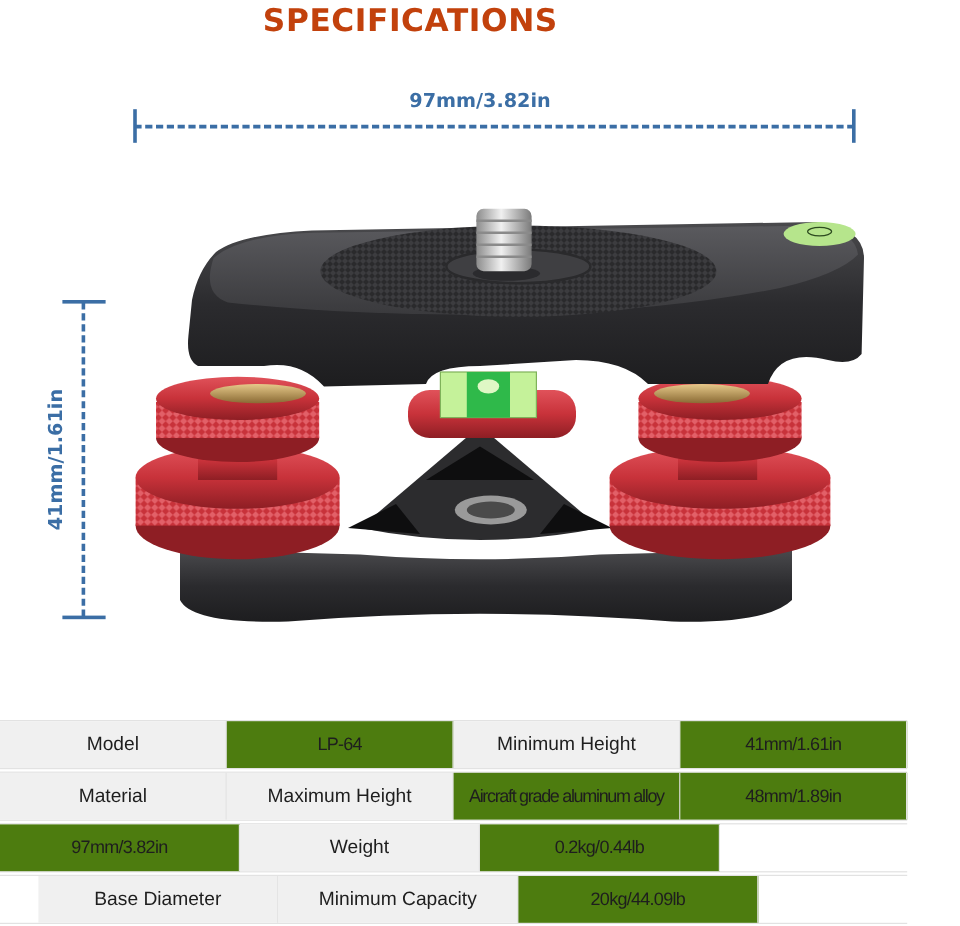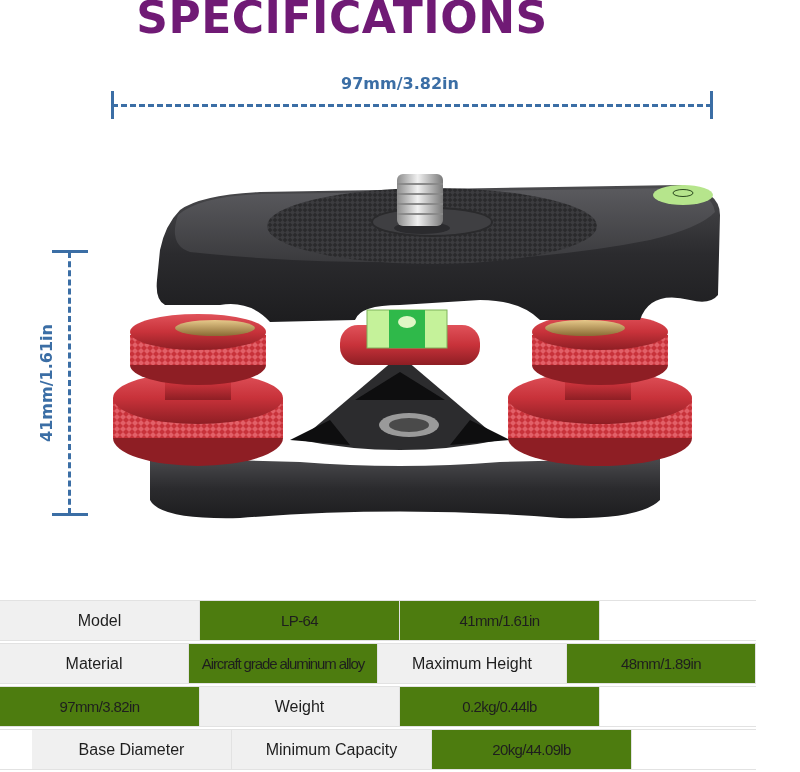--- a/index.html
+++ b/index.html
@@ -2,21 +2,21 @@
 <html><head>
 <meta charset="utf-8">
 <style>
   * { box-sizing: border-box; margin: 0; padding: 0; }
   html, body { width: 800px; height: 772px; background: #ffffff; overflow: hidden; }
   body { position: relative; font-family: "Liberation Sans", "DejaVu Sans", sans-serif; color: #1a1a1a; }
 
   .title {
     position: absolute; left: 0; top: 0; width: 684px; height: 40px;
     text-align: center; font-family: "DejaVu Sans", sans-serif; font-weight: bold;
-    font-size: 44px; line-height: 36px; letter-spacing: 0.5px; color: #701a75;
+    font-size: 26px; line-height: 36px; letter-spacing: 0.5px; color: #c2410c;
   }
 
   
   .dim-h-label {
     position: absolute; left: 0; width: 800px; top: 74px; text-align: center;
     font-family: "DejaVu Sans", sans-serif; font-size: 16px; font-weight: bold; color: #3b6ea5;
   }
   .dim-h-line {
     position: absolute; left: 112px; width: 600px; top: 104px; height: 0;
     border-top: 3px dashed #3b6ea5;
@@ -150,26 +150,27 @@
     <rect x="367" y="310" width="80" height="38" fill="#c5f29a" stroke="#7fb25a"></rect>
     <rect x="389" y="310" width="36" height="38" fill="#2fb94a"></rect>
     <ellipse cx="407" cy="322" rx="9" ry="6" fill="#dff7c5"></ellipse>
   </svg>
 </div>
 
 <div class="spec-table">
   <div class="spec-row">
     <div class="cell label">Model</div>
     <div class="cell value">LP-64</div>
+    <div class="cell label">Minimum Height</div>
     <div class="cell value">41mm/1.61in</div>
   </div>
   <div class="spec-row">
     <div class="cell label">Material</div>
+    <div class="cell label">Maximum Height</div>
     <div class="cell value tight">Aircraft grade aluminum alloy</div>
-    <div class="cell label">Maximum Height</div>
     <div class="cell value">48mm/1.89in</div>
   </div>
   <div class="spec-row">
     <div class="cell value">97mm/3.82in</div>
     <div class="cell label">Weight</div>
     <div class="cell value">0.2kg/0.44lb</div>
   </div>
   <div class="spec-row">
     <div class="cell label">Base Diameter</div>
     <div class="cell label">Minimum Capacity</div>

